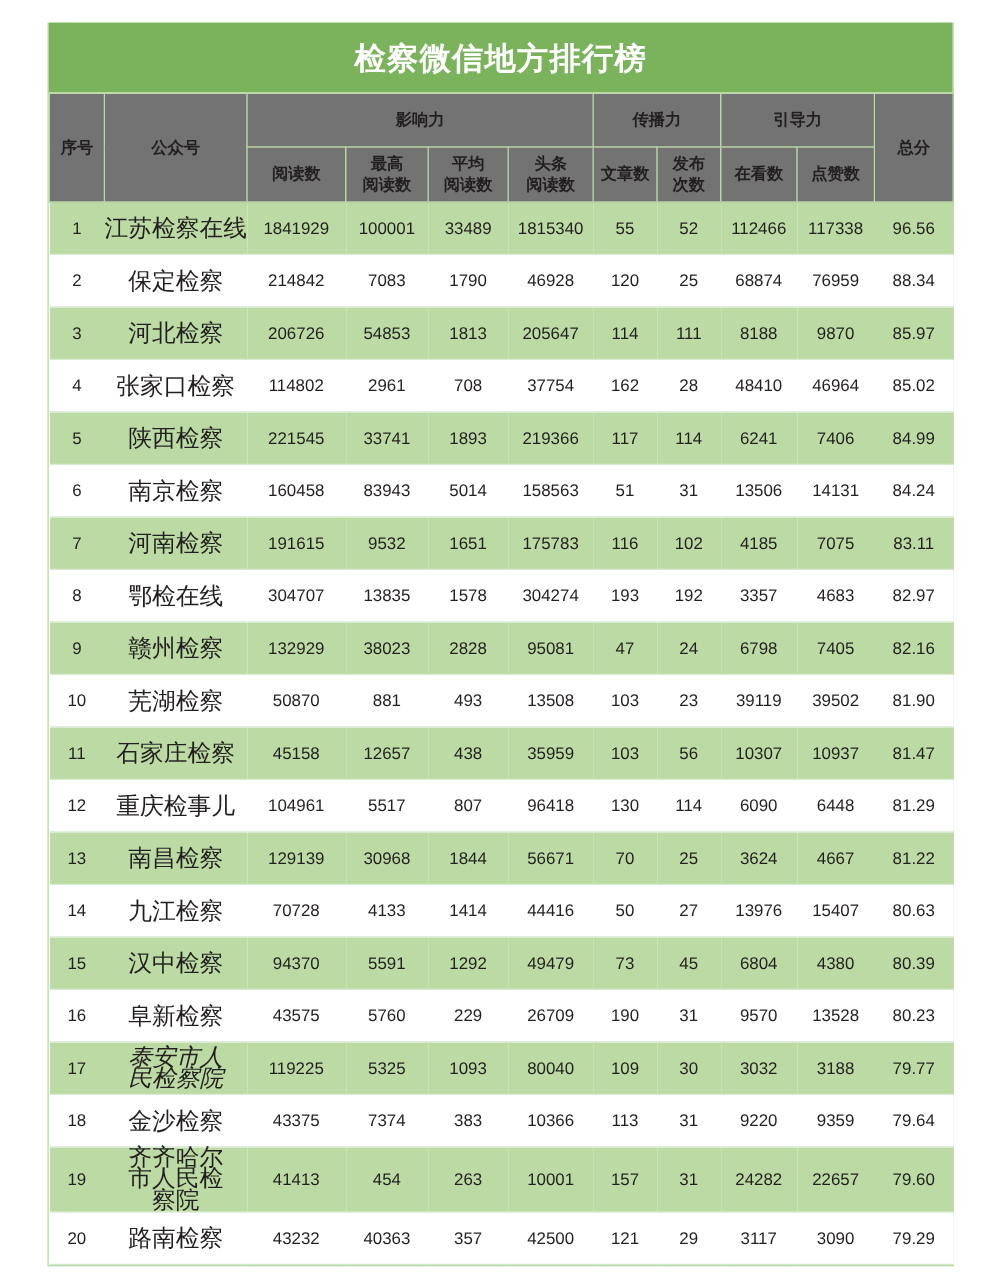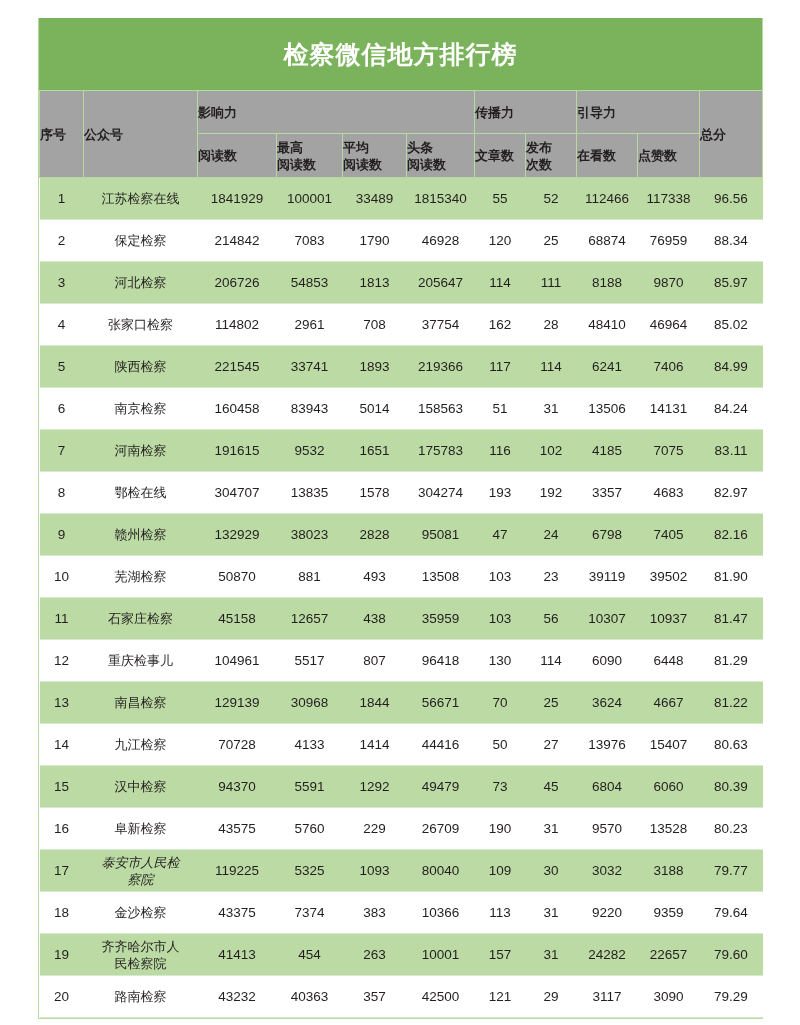--- a/index.html
+++ b/index.html
@@ -1,25 +1,25 @@
 <!DOCTYPE html>
 <html><head>
 <meta charset="utf-8">
 <style>
   html, body { margin: 0; padding: 0; background: #ffffff; }
   body { width: 800px; height: 1025px; position: relative; font-family: "DejaVu Sans", "Liberation Sans", sans-serif; color: #231f20; }
   .frame { position: absolute; left: 38px; top: 18px; width: 723px; border: 1px solid #b7d8a0; border-top: none; }
-  .title-band { height: 72px; background: #7ab35b; display: flex; align-items: center; justify-content: center; }
+  .title-band { height: 56px; background: #7ab35b; display: flex; align-items: center; justify-content: center; }
   .title-band span { color: #ffffff; font-family: "DejaVu Serif", "Liberation Serif", serif; font-weight: bold; font-size: 25px; letter-spacing: 1px; }
   table { border-collapse: collapse; width: 723px; table-layout: fixed; }
-  th { background: #a3a3a3; font-weight: bold; font-size: 13px; line-height: 17px; border: 1px solid #b7d8a0; text-align: left; padding: 0; color: #231f20; }
+  th { background: #737373; font-weight: bold; font-size: 13px; line-height: 17px; border: 1px solid #b7d8a0; text-align: center; padding: 0; color: #231f20; }
   th.grp { height: 42px; }
   th.sub { height: 43px; }
   td { height: 41px; border: none; text-align: center; font-size: 13.5px; padding: 0; line-height: 16px; color: #231f20; font-family: "Liberation Sans", sans-serif; }
-  td.name { font-family: "DejaVu Sans", sans-serif; font-size: 13px; }
+  td.name { font-family: "DejaVu Sans", sans-serif; font-size: 19px; }
   tr.odd td { background: #bcdba4; }
   tr.even td { background: #ffffff; }
   tbody tr { border-bottom: 1px solid #d6ead0; }
 </style>
 </head>
 <body>
 
 <div class="frame">
   <div class="title-band">
     <span>检察微信地方排行榜</span>
@@ -262,21 +262,21 @@
   <tr class="odd">
     <td>15</td>
     <td class="name">汉中检察</td>
     <td>94370</td>
     <td>5591</td>
     <td>1292</td>
     <td>49479</td>
     <td>73</td>
     <td>45</td>
     <td>6804</td>
-    <td>6060</td>
+    <td>4380</td>
     <td>80.39</td>
   </tr>
 
   <tr class="even">
     <td>16</td>
     <td class="name">阜新检察</td>
     <td>43575</td>
     <td>5760</td>
     <td>229</td>
     <td>26709</td>

